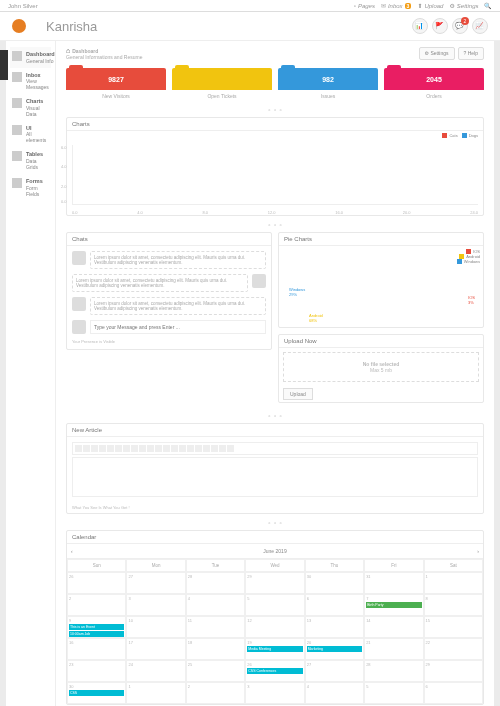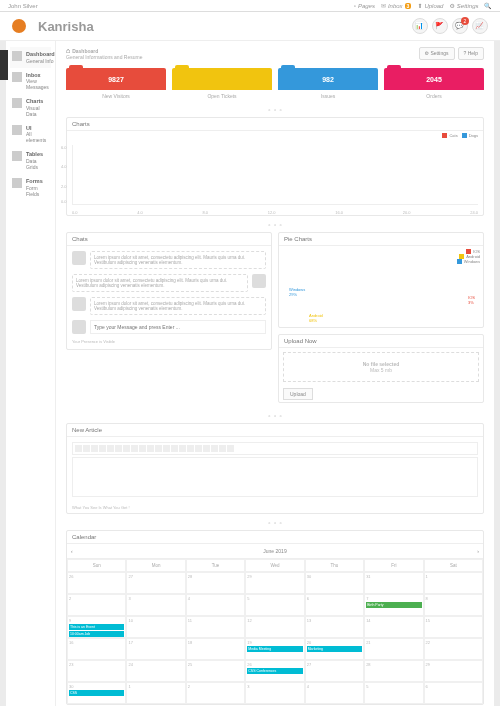--- a/index.html
+++ b/index.html
@@ -3,21 +3,21 @@
 <meta charset="utf-8">
 <style>
 *{box-sizing:border-box;margin:0;padding:0;font-family:Arial,sans-serif}
 body{background:#ebebeb;font-size:7px;color:#888;width:500px}
 .topbar{background:#fff;border-bottom:1px solid #ddd;padding:2px 8px;display:flex;justify-content:space-between;align-items:center;height:12px}
 .topbar-left{color:#999;font-size:6px}
 .topbar-right{display:flex;gap:6px;font-size:6px;color:#999}
 .topbar-right span{display:flex;align-items:center;gap:2px}
 .badge-sm{background:#e74c3c;color:#fff;padding:0 2px;border-radius:2px;font-size:5px}
 .header{background:#fff;padding:6px 12px;display:flex;justify-content:space-between;align-items:center;border-bottom:1px solid #eee}
-.logo{display:flex;align-items:center;gap:12px;font-size:13px;color:#999;font-weight:700}
+.logo{display:flex;align-items:center;gap:20px;font-size:13px;color:#999;font-weight:400}
 .logo-icon{width:14px;height:14px;background:#e67e22;border-radius:50%}
 .header-icons{display:flex;gap:4px}
 .hicon{width:16px;height:16px;border-radius:50%;background:#f5f5f5;border:1px solid #ddd;display:flex;align-items:center;justify-content:center;position:relative;font-size:7px;color:#aaa}
 .hicon .notif{position:absolute;top:-2px;right:-2px;background:#e74c3c;color:#fff;border-radius:50%;width:8px;height:8px;font-size:5px;display:flex;align-items:center;justify-content:center}
 .container{display:flex;background:#fff;margin:0 6px 6px}
 .sidetab{position:fixed;left:0;top:50px;background:#333;width:8px;height:30px}
 .sidebar{width:50px;padding:6px 4px;border-right:1px solid #eee}
 .nav-item{display:flex;gap:4px;padding:4px 2px;cursor:pointer}
 .nav-item.active{background:#f9f9f9}
 .nav-icon{width:10px;height:10px;background:#ccc;flex-shrink:0}

